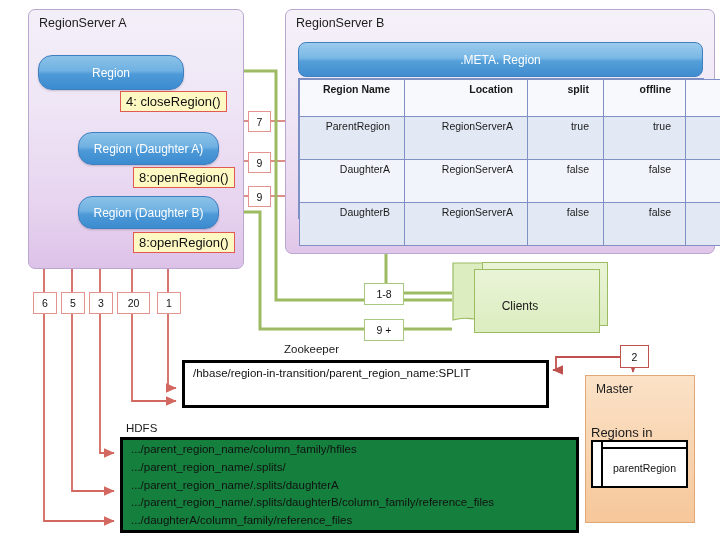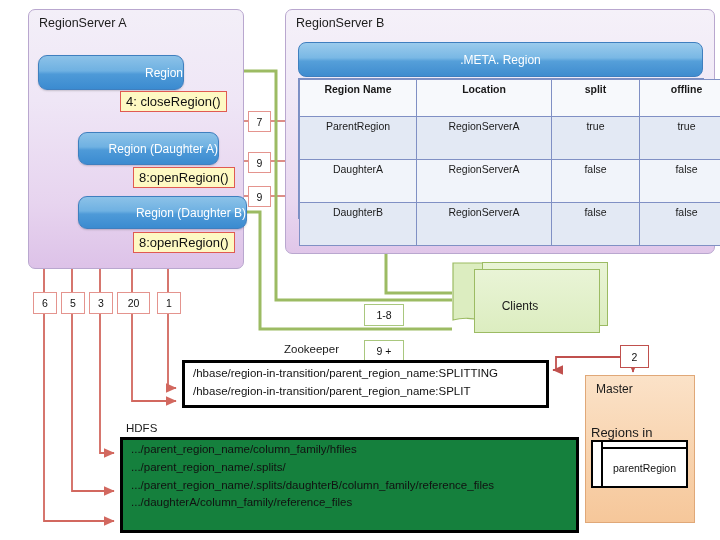--- a/index.html
+++ b/index.html
@@ -22,47 +22,47 @@
   #rs-b{
     left:285px;top:9px;width:428px;height:243px;
     background:linear-gradient(to bottom,#f5f1f9 0%,#f0e8f6 35%,#e9d8f0 78%,#e0c6e9 100%);
   }
   .rs-title{
     position:absolute;left:10px;top:6px;font-size:12.5px;color:#1d1d1d;
   }
 
   
   .region-box{
-    position:absolute;border-radius:9px;border:1px solid #3f7fbf;
+    position:absolute;border-radius:14px;border:1px solid #3f7fbf;
     background:linear-gradient(to bottom,#8cc2e8 0%,#6fb1e2 45%,#4e9ad8 55%,#3b8bd0 100%);
     color:#ffffff;font-size:12px;
-    display:flex;align-items:center;justify-content:flex-end;
+    display:flex;align-items:center;justify-content:center;
     box-shadow:0 1px 2px rgba(0,0,0,.18);
   }
   #region-parent{left:38px;top:55px;width:144px;height:33px;}
   #region-da{left:78px;top:132px;width:139px;height:31px;}
-  #region-db{left:78px;top:196px;width:139px;height:31px;padding-left:28px;}
+  #region-db{left:78px;top:196px;width:139px;height:31px;}
 
   #meta-header{
     position:absolute;left:298px;top:42px;width:403px;height:33px;
     border-radius:8px;border:1px solid #3f7fbf;
     background:linear-gradient(to bottom,#9bcbec 0%,#79b8e5 45%,#559fd9 55%,#3f8ccf 100%);
     color:#ffffff;font-size:12px;display:flex;align-items:center;justify-content:center;
   }
 
   
   #meta-table{
     position:absolute;left:298px;top:78px;width:404px;height:139px;
     border:1px solid #7b8fc4;border-collapse:collapse;
     background:#eef2f9;
   }
   #meta-table table{border-collapse:collapse;width:100%;height:100%;table-layout:fixed;}
   #meta-table th,#meta-table td{
     border:1px solid #8090c4;font-size:10.5px;color:#1a1a1a;
-    text-align:center;padding:3px 20px;vertical-align:top;font-weight:normal;
+    text-align:right;padding:3px 14px;vertical-align:top;font-weight:normal;
     line-height:1.15;
   }
   #meta-table th{font-weight:bold;background:#f7f9fc;height:30px;}
   #meta-table tr.r-odd td{background:#e3e9f4;}
   #meta-table tr.r-even td{background:#f1f4fa;}
   #meta-table td{height:36px;}
   .c-name{width:76px;}
   .c-loc{width:94px;}
   .c-split{width:47px;}
   .c-off{width:53px;}
@@ -77,21 +77,21 @@
   }
   #co-close{left:120px;top:91px;height:19px;}
   #co-open-a{left:133px;top:167px;height:19px;}
   #co-open-b{left:133px;top:232px;height:19px;}
 
   
   .numbox{
     position:absolute;background:#ffffff;border:1.6px solid #e4948e;
     font-size:10.5px;color:#111;display:flex;align-items:center;justify-content:center;
   }
-  .numbox.green{border-color:#a9c77e;margin-top:21px;}
+  .numbox.green{border-color:#a9c77e;}
   .numbox.dark{border-color:#c0504d;}
   #n7{left:248px;top:111px;width:21px;height:19px;}
   #n9a{left:248px;top:152px;width:21px;height:19px;}
   #n9b{left:248px;top:186px;width:21px;height:19px;}
   #n6{left:33px;top:292px;width:22px;height:20px;}
   #n5{left:61px;top:292px;width:22px;height:20px;}
   #n3{left:89px;top:292px;width:22px;height:20px;}
   #n10{left:117px;top:292px;width:31px;height:20px;}
   #n1{left:157px;top:292px;width:22px;height:20px;}
   #n18{left:364px;top:283px;width:38px;height:20px;}
@@ -312,28 +312,28 @@
   <div id="doc1">
     <svg width="136" height="64" viewBox="0 0 136 64">
       <path d="M1,1 L135,1 L135,54 C110,66 95,50 68,57 C40,64 22,52 1,58 Z" fill="#dcedc0" stroke="#9cbb63" stroke-width="1.2"></path>
     </svg>
   </div>
   <div id="clients-label">Clients</div>
 </div>
 
 <div id="zk-title">Zookeeper</div>
 <div id="zk-box">
-  <div>/hbase/region-in-transition/parent_region_name:SPLITTING</div>
   <div>/hbase/region-in-transition/parent_region_name:SPLIT</div>
 </div>
 
 <div id="hdfs-title">HDFS</div>
 <div id="hdfs-box">
   <div>.../parent_region_name/column_family/hfiles</div>
   <div>.../parent_region_name/.splits/</div>
+  <div>.../parent_region_name/.splits/daughterA</div>
   <div>.../parent_region_name/.splits/daughterB/column_family/reference_files</div>
   <div>.../daughterA/column_family/reference_files</div>
 </div>
 
 <div id="master-box">
   <div id="master-title">Master</div>
   <div id="rit-label">Regions in Transition:</div>
   <div id="rit-table">
     <div id="rit-gutter"></div>
     <div id="rit-cellwrap">

